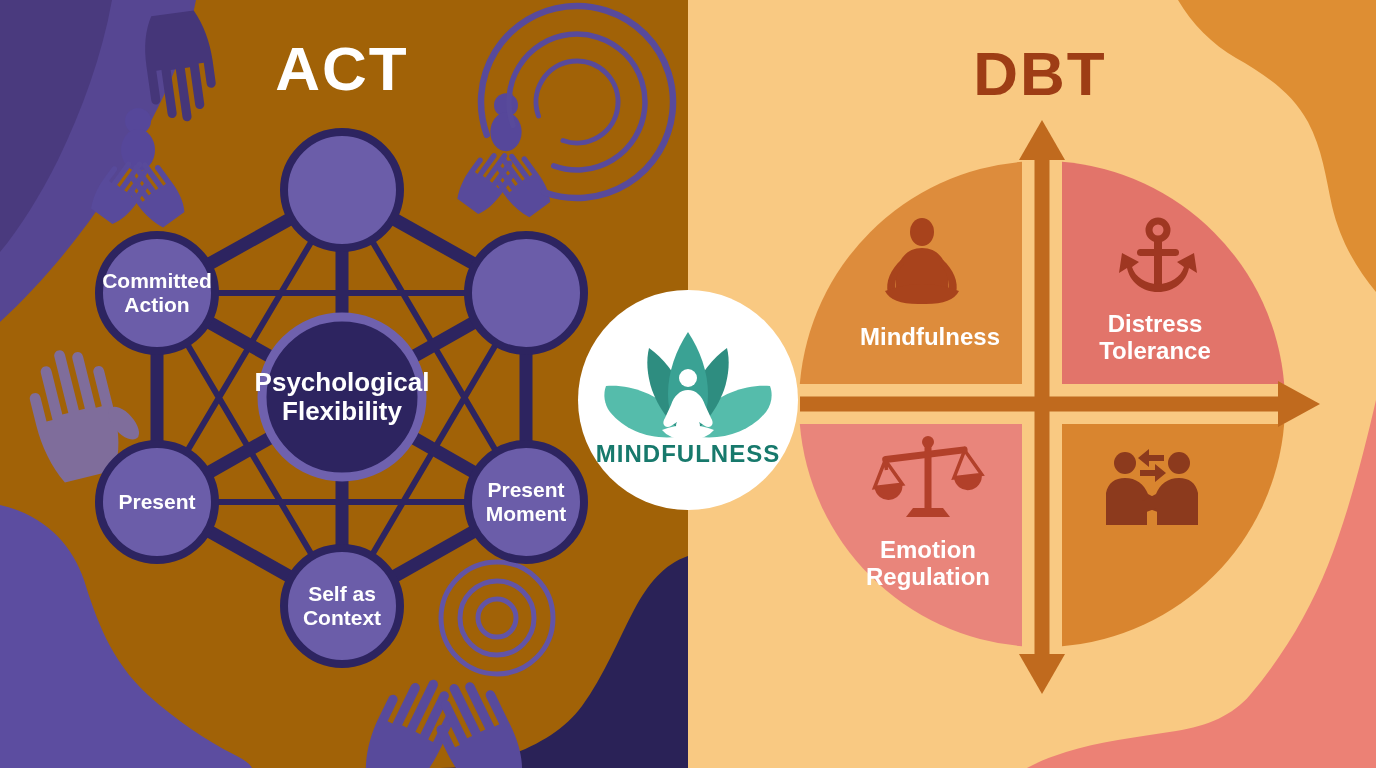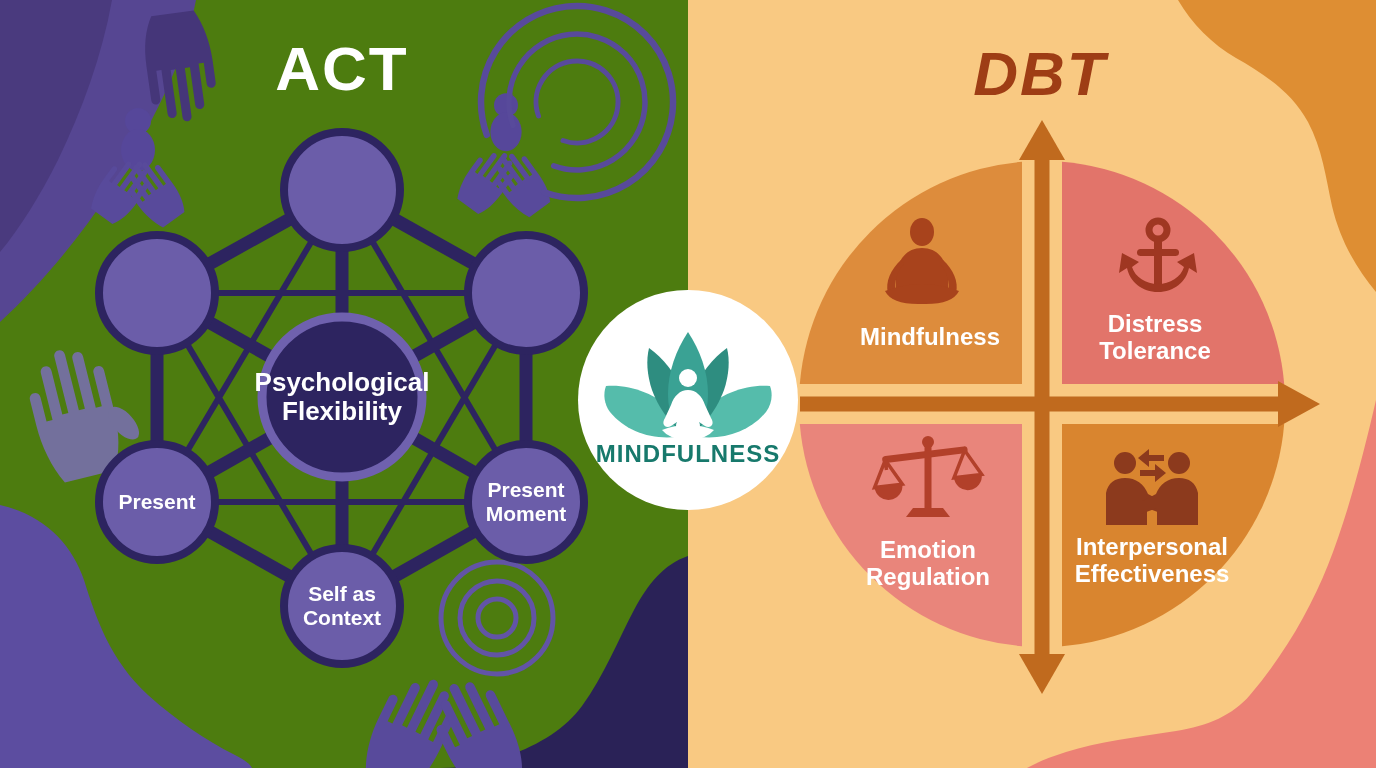--- a/index.html
+++ b/index.html
@@ -2,32 +2,32 @@
 <html><head>
 <meta charset="utf-8">
 <style>
   html,body{margin:0;padding:0;background:#222;}
   .stage{
     position:relative;width:1376px;height:768px;overflow:hidden;
     font-family:"Liberation Sans","DejaVu Sans",sans-serif;
     -webkit-font-smoothing:antialiased;
   }
   .panel{position:absolute;top:0;height:768px;overflow:hidden;}
-  .panel-left{left:0;width:688px;background:#4d7c0f;}
+  .panel-left{left:0;width:688px;background:#a16207;}
   .panel-right{left:688px;width:688px;background:#F9C982;}
   .panel svg{position:absolute;left:0;top:0;}
   .lbl{
     position:absolute;display:flex;align-items:center;justify-content:center;
     text-align:center;color:#FFFFFF;font-weight:700;line-height:1.13;
   }
   .title{
     position:absolute;display:flex;align-items:center;justify-content:center;
     font-weight:800;font-size:62px;letter-spacing:2px;color:#FFFFFF;
   }
-  .title-dbt{color:#9E3D15;font-style:italic;}
+  .title-dbt{color:#9E3D15;}
   .node-lbl{font-size:21px;}
   .center-node-lbl{font-size:26px;}
   .quad-lbl{font-size:24px;}
   .badge{
     position:absolute;left:578px;top:290px;width:220px;height:220px;
     background:#FFFFFF;border-radius:50%;
   }
   .badge svg{position:absolute;left:0;top:0;}
   .badge-text{
     position:absolute;left:0;top:146px;width:220px;height:36px;
@@ -106,20 +106,21 @@
         <circle cx="157" cy="293" r="58"></circle>
       </g>
       <circle cx="342" cy="397" r="80" fill="#2D2460" stroke="#6F61AE" stroke-width="9"></circle>
     </svg>
 
     <div class="title" style="left:192px;top:33px;width:300px;height:70px;">ACT</div>
 
     <div class="lbl node-lbl" style="left:471px;top:462px;width:110px;height:80px;">Present Moment</div>
     <div class="lbl node-lbl" style="left:287px;top:566px;width:110px;height:80px;">Self as Context</div>
     <div class="lbl node-lbl" style="left:87px;top:472px;width:140px;height:60px;">Present</div>
+    <div class="lbl node-lbl" style="left:92px;top:253px;width:130px;height:80px;">Committed Action</div>
     <div class="lbl center-node-lbl" style="left:262px;top:357px;width:160px;height:80px;">Psychological Flexibility</div>
   </div>
 
   <div class="panel panel-right">
     <svg width="688" height="768" viewBox="0 0 688 768">
 
       <path fill="#DE8E33" d="M490,0 L688,0 L688,292 C668,268 652,240 644,206 C638,178 634,148 620,122 C604,92 576,74 548,58 C524,44 504,24 490,0 Z"></path>
       <path fill="#EC8175" d="M688,400 C676,452 660,515 640,565 C622,610 596,655 562,695 C545,715 520,726 488,731 C448,737 410,742 378,752 C362,757 350,762 339,768 L688,768 Z"></path>
 
       <path fill="#DD8C3C" d="M334,384 L334,161.8 A243,243 0 0 0 111.8,384 Z"></path>
@@ -171,21 +172,20 @@
         <path d="M 12,-32 L -3,-32 L -3,-38 L -14,-29 L -3,-20 L -3,-26 L 12,-26 Z"></path>
         <path d="M -12,-17 L 3,-17 L 3,-23 L 14,-14 L 3,-5 L 3,-11 L -12,-11 Z"></path>
       </g>
     </svg>
 
     <div class="title title-dbt" style="left:202px;top:38px;width:300px;height:70px;">DBT</div>
 
     <div class="lbl quad-lbl" style="left:142px;top:319px;width:200px;height:36px;">Mindfulness</div>
     <div class="lbl quad-lbl" style="left:382px;top:307px;width:170px;height:60px;">Distress Tolerance</div>
     <div class="lbl quad-lbl" style="left:150px;top:533px;width:180px;height:60px;">Emotion Regulation</div>
-    <div class="lbl quad-lbl" style="left:354px;top:530px;width:220px;height:60px;">Interpersonal Effectiveness</div>
   </div>
 
   <div class="badge">
     <svg width="220" height="220" viewBox="0 0 220 220">
       <path fill="#55BCAB" d="M110,145 C140,152 170,144 188,122 C194,114 195,104 192,96 C168,94 142,104 126,120 C116,130 110,138 110,145 Z"></path>
       <path fill="#55BCAB" d="M110,145 C80,152 50,144 32,122 C26,114 25,104 28,96 C52,94 78,104 94,120 C104,130 110,138 110,145 Z"></path>
       <path fill="#2E8D80" d="M110,146 C122,140 138,122 146,100 C151,85 152,70 149,58 C135,68 122,84 115,102 C109,120 107,135 110,146 Z"></path>
       <path fill="#2E8D80" d="M110,146 C98,140 82,122 74,100 C69,85 68,70 71,58 C85,68 98,84 105,102 C111,120 113,135 110,146 Z"></path>
       <path fill="#3AA294" d="M110,42 C122,60 130,82 130,104 C130,126 122,140 110,147 C98,140 90,126 90,104 C90,82 98,60 110,42 Z"></path>
       <g fill="#FFFFFF">

